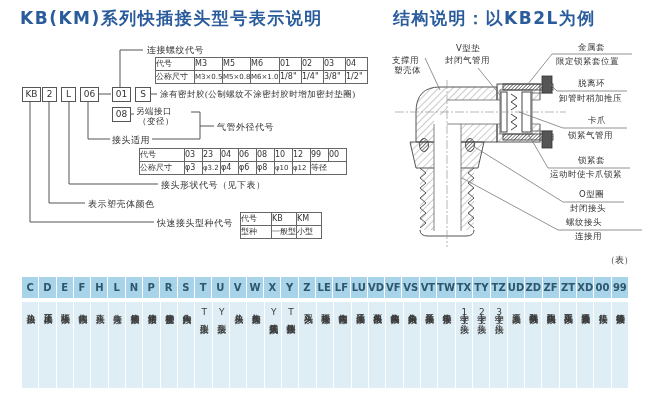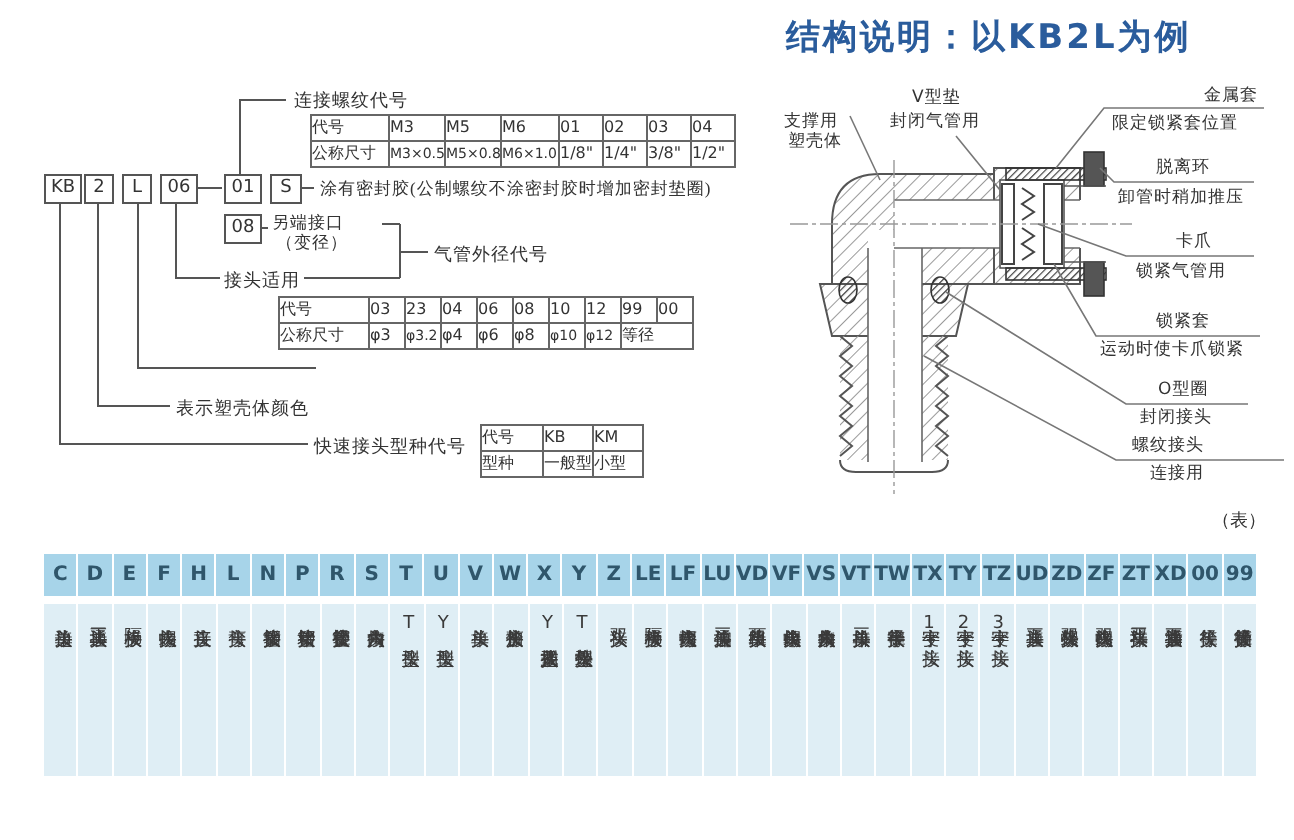--- a/index.html
+++ b/index.html
@@ -24,20 +24,21 @@
         writing-mode:vertical-rl;text-orientation:upright;
         display:flex;justify-content:flex-start;align-items:center;padding-top:5px;box-sizing:border-box;line-height:1.05;}
   .co-name,.co-desc{position:absolute;font-size:8.5px;color:#333;white-space:nowrap;letter-spacing:0.5px;}
   .note{position:absolute;font-size:9px;color:#333;white-space:nowrap;}
 </style>
 </head>
 <body>
 
 <div id="page">
 
+  <div class="title" style="left:20px;top:7px;">KB(KM)系列快插接头型号表示说明</div>
   <div class="title" style="left:393px;top:7px;">结构说明：以KB2L为例</div>
 
   <svg style="left:0;top:40px;" width="380" height="215" viewBox="0 0 380 215">
     <g stroke="#555" stroke-width="1" fill="none">
       <path d="M120,47 V10 H143"></path>
       <path d="M98,54 H111"></path>
       <path d="M150,54 H157"></path>
       <path d="M130,74 H134"></path>
       <path d="M191,72 H200"></path>
       <path d="M200,72 V99"></path>
@@ -57,20 +58,21 @@
   <div class="mbox" style="left:112px;top:87px;width:17px;">01</div>
   <div class="mbox" style="left:135px;top:87px;width:14px;">S</div>
   <div class="mbox" style="left:112px;top:107px;width:17px;">08</div>
 
   <div class="lbl" style="left:147px;top:44px;">连接螺纹代号</div>
   <div class="lbl small" style="left:160px;top:89px;font-family:Liberation Serif, serif;">涂有密封胶(公制螺纹不涂密封胶时增加密封垫圈)</div>
   <div class="lbl small" style="left:136px;top:106px;">另端接口</div>
   <div class="lbl small" style="left:138px;top:116px;">（变径）</div>
   <div class="lbl" style="left:217px;top:121px;">气管外径代号</div>
   <div class="lbl" style="left:112px;top:134px;">接头适用</div>
+  <div class="lbl" style="left:161px;top:179px;">接头形状代号（见下表）</div>
   <div class="lbl" style="left:88px;top:198px;">表示塑壳体颜色</div>
   <div class="lbl" style="left:157px;top:217px;">快速接头型种代号</div>
 
   <table class="mini" style="left:155px;top:57px;width:205px;">
     <tbody>
         <tr>
       <td style="width:38px;">代号</td>
       <td style="width:27px;">M3</td>
       <td style="width:27px;">M5</td>
       <td style="width:28px;">M6</td>
@@ -194,21 +196,21 @@
       <path d="M262,190 H178 L82,138"></path>
     </g>
   </svg>
 
   <div class="co-name" style="left:394px;top:43px;margin-top:22px;">塑壳体</div>
   <div class="co-desc" style="left:392px;top:55px;">支撑用</div>
 
   <div class="co-name" style="left:456px;top:43px;">V型垫</div>
   <div class="co-desc" style="left:445px;top:55px;">封闭气管用</div>
 
-  <div class="co-name" style="left:578px;top:42px;margin-left:24px;">金属套</div>
+  <div class="co-name" style="left:578px;top:42px;">金属套</div>
   <div class="co-desc" style="left:556px;top:56px;">限定锁紧套位置</div>
 
   <div class="co-name" style="left:578px;top:78px;">脱离环</div>
   <div class="co-desc" style="left:559px;top:93px;">卸管时稍加推压</div>
 
   <div class="co-name" style="left:588px;top:115px;">卡爪</div>
   <div class="co-desc" style="left:568px;top:130px;">锁紧气管用</div>
 
   <div class="co-name" style="left:578px;top:155px;">锁紧套</div>
   <div class="co-desc" style="left:550px;top:169px;">运动时使卡爪锁紧</div>

